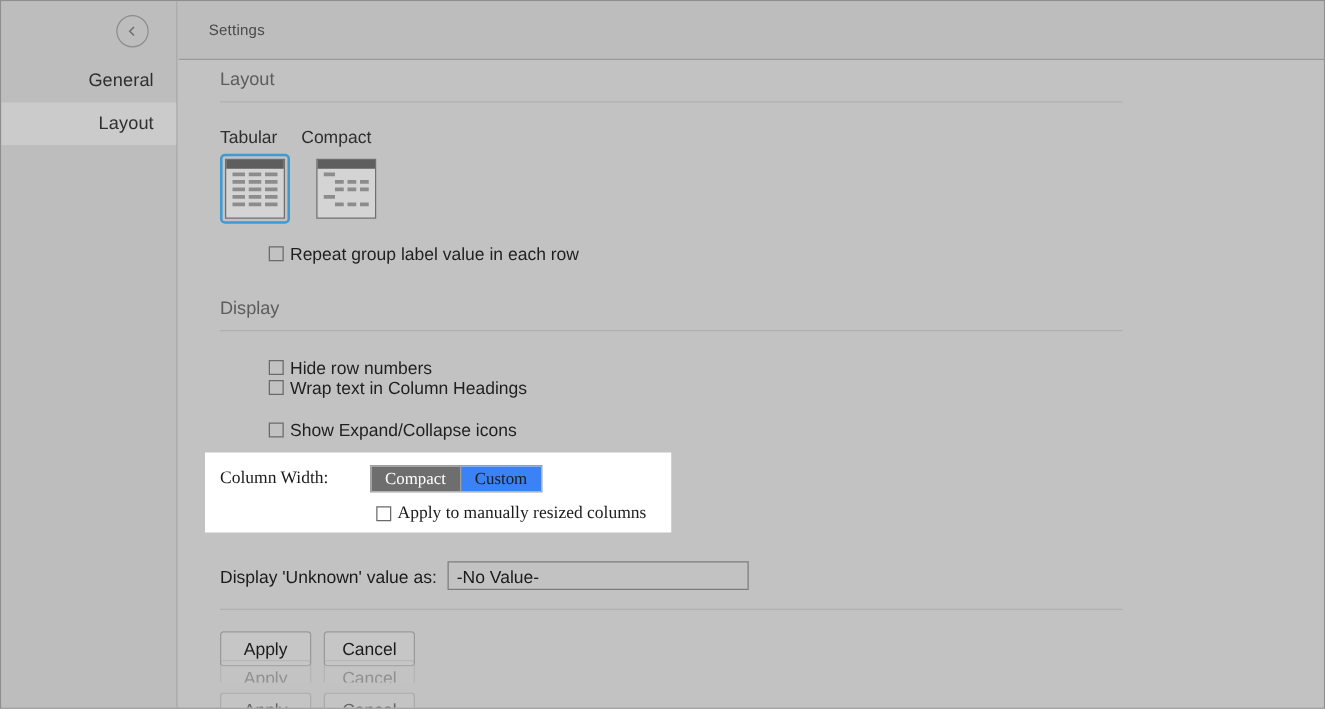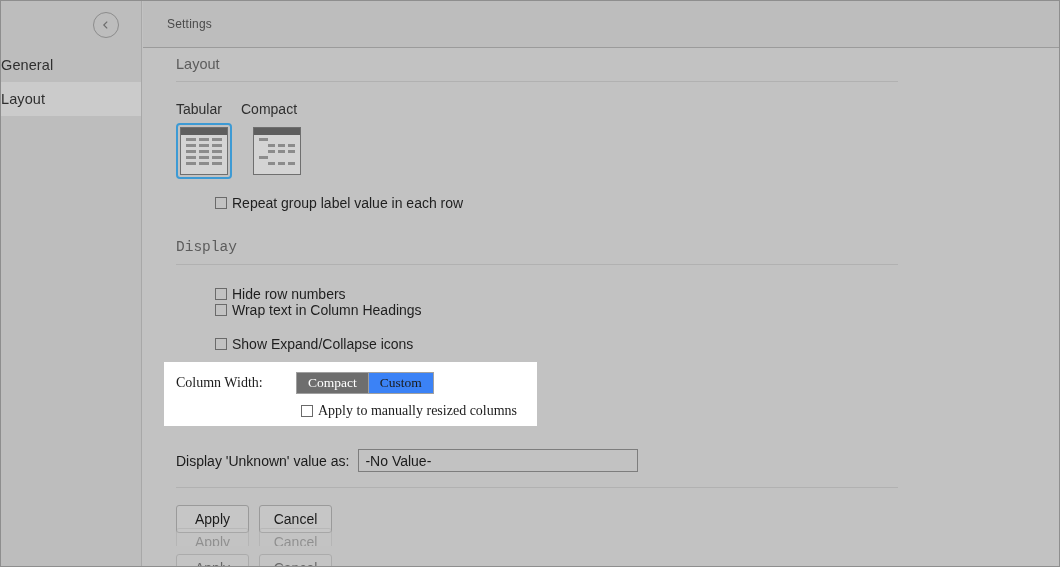--- a/index.html
+++ b/index.html
@@ -42,20 +42,21 @@
     display: flex; align-items: center; justify-content: center;
     background: transparent;
     cursor: pointer;
   }
   .back-btn svg { display: block; }
 
   .side-item {
     height: 34px;
     display: flex;
     align-items: center;
+    justify-content: flex-end;
     padding-right: 18px;
     font-size: 14.5px;
     color: #2f2f2f;
     cursor: pointer;
     letter-spacing: .1px;
   }
   .side-item.selected { background: #cbcbcb; }
 
   
   #header {
@@ -214,21 +215,21 @@
   }
 
   
   .unknown-row {
     display: flex;
     align-items: center;
     font-size: 14px;
     color: #1b1b1b;
   }
   .unknown-input {
-    width: 280px;
+    width: 241px;
     height: 23px;
     background: #c2c2c2;
     border: 1px solid #7d7d7d;
     margin-left: 9px;
     padding: 0 6px;
     font-size: 14px;
     color: #1b1b1b;
     font-family: "Liberation Sans", sans-serif;
     line-height: 21px;
   }
@@ -377,21 +378,21 @@
         </div>
       </div>
 
     </div>
 
     <div class="cb-row" style="margin-top:16px;">
       <div class="cb"></div>
       <span>Repeat group label value in each row</span>
     </div>
 
-    <div class="section-head" style="margin-top:21px;font-family:Liberation Mono, monospace;">Display</div>
+    <div class="section-head" style="margin-top:21px;">Display</div>
     <div class="rule"></div>
 
     <div class="cb-row" style="margin-top:21px;">
       <div class="cb"></div>
       <span>Hide row numbers</span>
     </div>
 
     <div class="cb-row" style="">
       <div class="cb"></div>
       <span>Wrap text in Column Headings</span>

